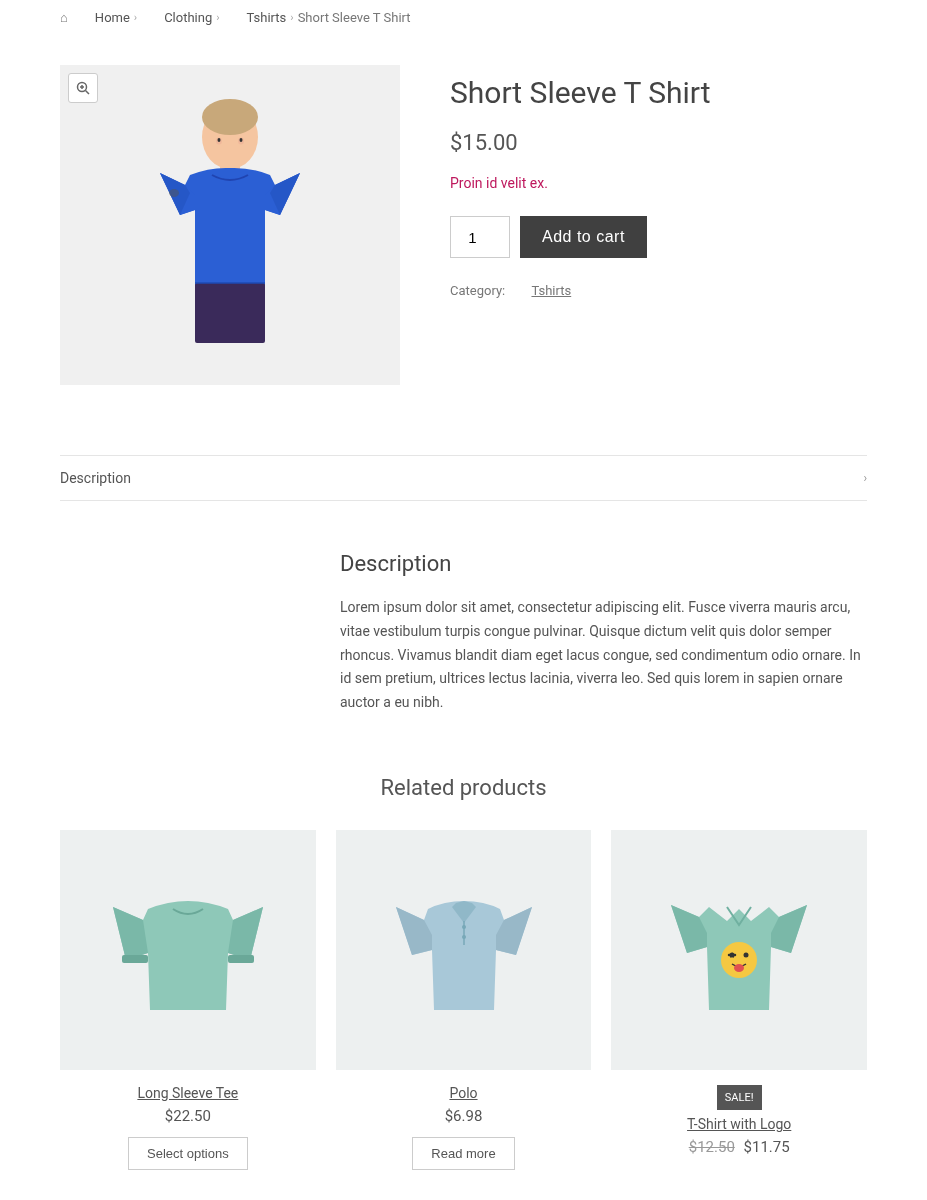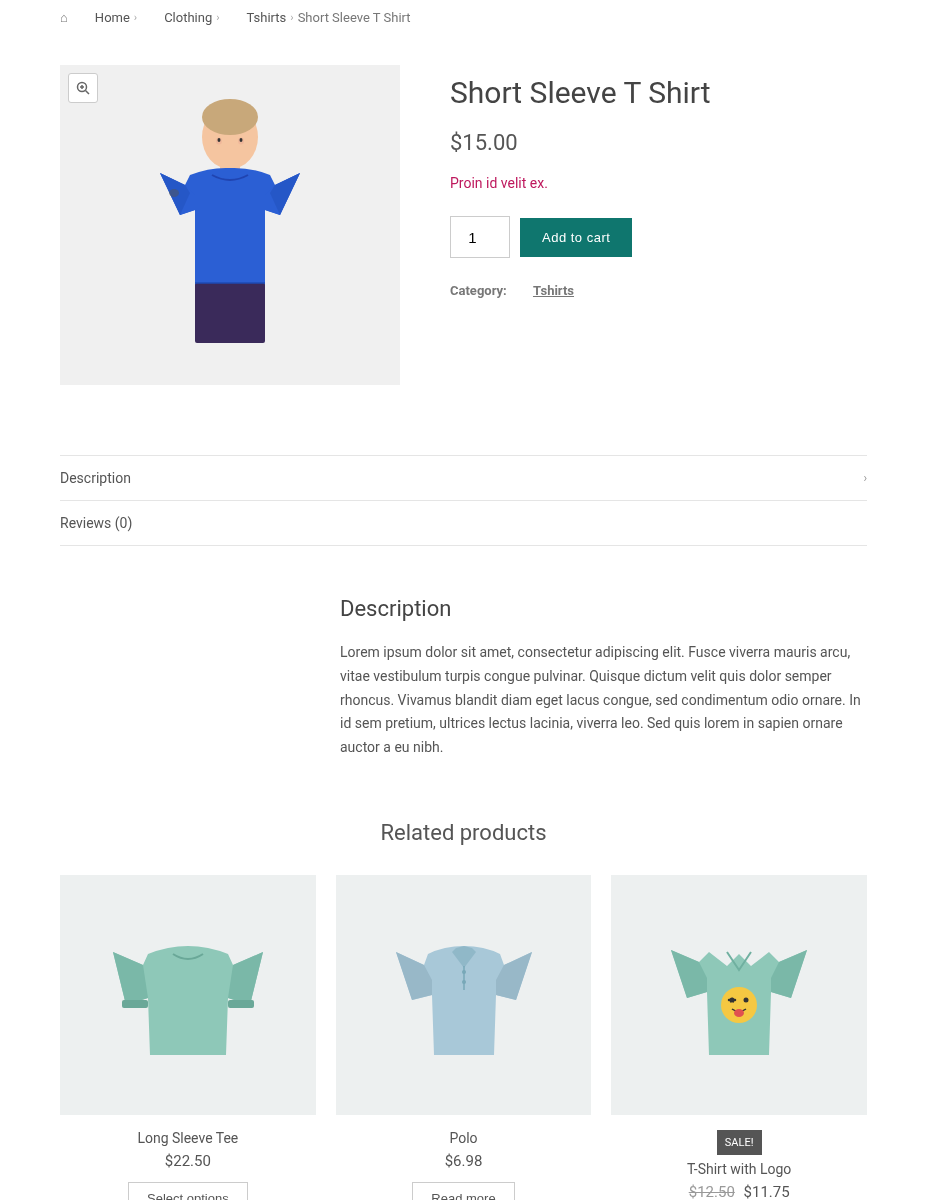--- a/index.html
+++ b/index.html
@@ -89,32 +89,31 @@
     }
     .qty-input {
       width: 60px;
       height: 42px;
       border: 1px solid #ccc;
       text-align: center;
       font-size: 15px;
       padding: 0 8px;
     }
     .add-to-cart-btn {
-      background: #0f766e;
+      background: #404040;
       color: #fff;
       border: none;
       padding: 12px 22px;
-      font-size: 13px;
+      font-size: 16px;
       cursor: pointer;
       letter-spacing: 0.5px;
     }
     .product-category {
       font-size: 13px;
       color: #777;
-      font-weight: bold;
     }
     .product-category a { color: #777; text-decoration: underline; }
 
     
     .tabs-section {
       padding: 20px 60px;
       max-width: 927px;
       margin-top: 20px;
     }
     .tab-item {
@@ -173,20 +172,21 @@
       display: flex;
       align-items: center;
       justify-content: center;
       margin-bottom: 15px;
       overflow: hidden;
     }
     .product-card-name {
       font-size: 14px;
       color: #555;
       margin-bottom: 6px;
+      text-decoration: underline;
     }
     .product-card-price {
       font-size: 15px;
       color: #555;
       margin-bottom: 12px;
     }
     .sale-badge {
       display: inline-block;
       background: #555;
       color: #fff;
@@ -289,23 +289,20 @@
       <a href="#">Tshirts</a>
     </div>
   </div>
 </div>
 
 <div class="tabs-section">
   <div class="tab-item">
     <span>Description</span>
     <span class="tab-chevron">›</span>
   </div>
-  <div class="tab-item">
-    <span>Reviews (0)</span>
-  </div>
 </div>
 
 <div class="description-content">
   <h2>Description</h2>
   <p>Lorem ipsum dolor sit amet, consectetur adipiscing elit. Fusce viverra mauris arcu, vitae vestibulum turpis congue pulvinar. Quisque dictum velit quis dolor semper rhoncus. Vivamus blandit diam eget lacus congue, sed condimentum odio ornare. In id sem pretium, ultrices lectus lacinia, viverra leo. Sed quis lorem in sapien ornare auctor a eu nibh.</p>
 </div>
 
 <div class="related-products">
   <h2 class="related-title">Related products</h2>
   <div class="products-grid">

